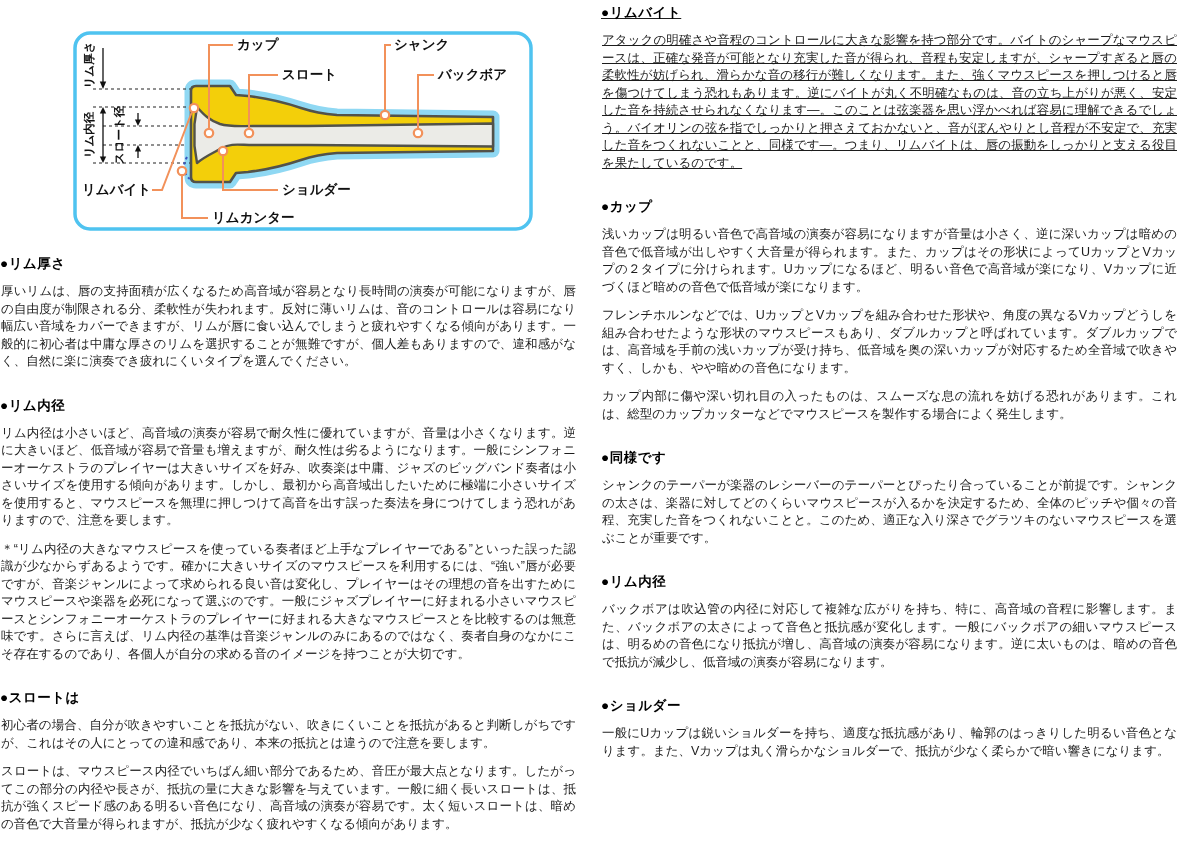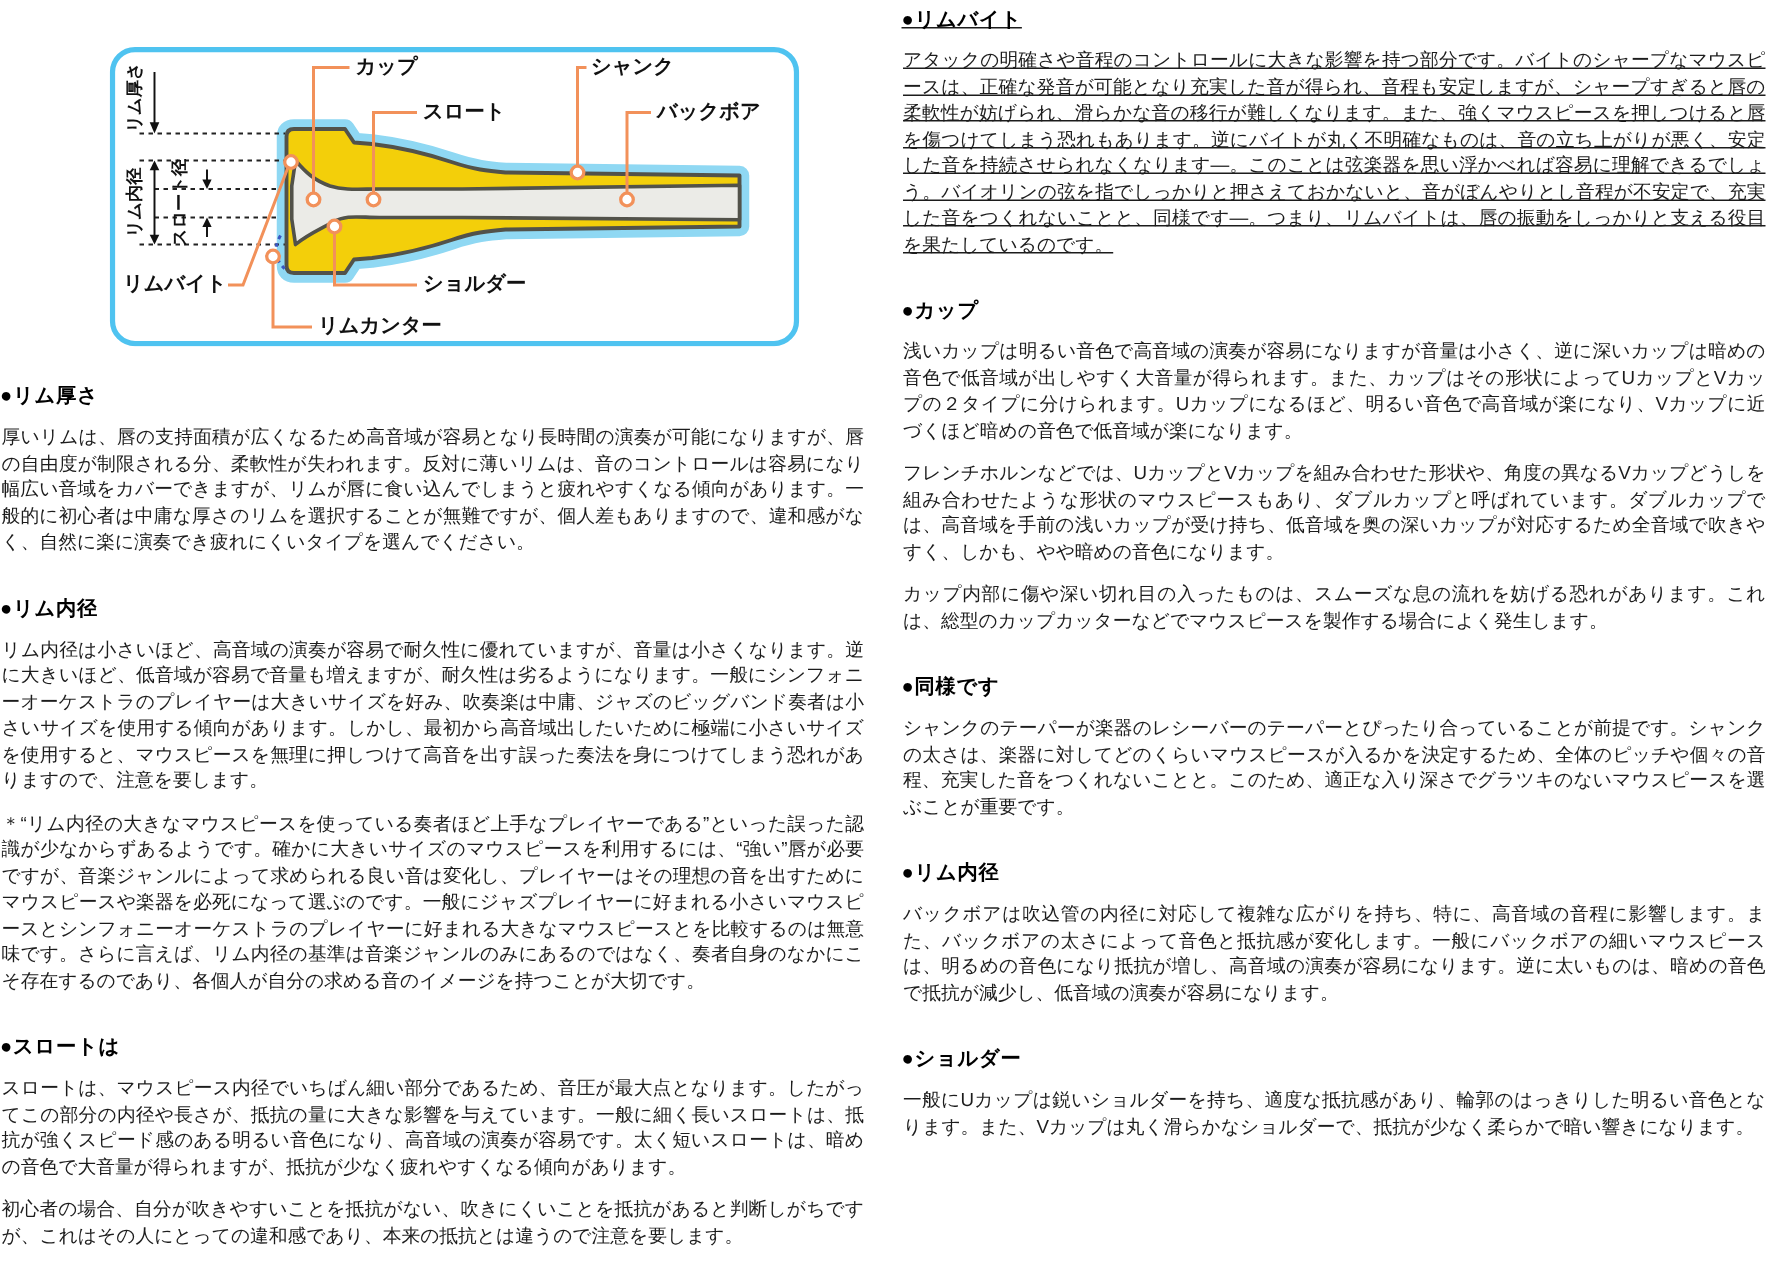--- a/index.html
+++ b/index.html
@@ -109,22 +109,22 @@
     </div>
 
     <div class="section">
       <h3 class="sec-head">●リム内径</h3>
       <p>リム内径は小さいほど、高音域の演奏が容易で耐久性に優れていますが、音量は小さくなります。逆に大きいほど、低音域が容易で音量も増えますが、耐久性は劣るようになります。一般にシンフォニーオーケストラのプレイヤーは大きいサイズを好み、吹奏楽は中庸、ジャズのビッグバンド奏者は小さいサイズを使用する傾向があります。しかし、最初から高音域出したいために極端に小さいサイズを使用すると、マウスピースを無理に押しつけて高音を出す誤った奏法を身につけてしまう恐れがありますので、注意を要します。</p>
       <p>＊“リム内径の大きなマウスピースを使っている奏者ほど上手なプレイヤーである”といった誤った認識が少なからずあるようです。確かに大きいサイズのマウスピースを利用するには、“強い”唇が必要ですが、音楽ジャンルによって求められる良い音は変化し、プレイヤーはその理想の音を出すためにマウスピースや楽器を必死になって選ぶのです。一般にジャズプレイヤーに好まれる小さいマウスピースとシンフォニーオーケストラのプレイヤーに好まれる大きなマウスピースとを比較するのは無意味です。さらに言えば、リム内径の基準は音楽ジャンルのみにあるのではなく、奏者自身のなかにこそ存在するのであり、各個人が自分の求める音のイメージを持つことが大切です。</p>
     </div>
 
     <div class="section">
       <h3 class="sec-head">●スロートは</h3>
+      <p>初心者の場合、自分が吹きやすいことを抵抗がない、吹きにくいことを抵抗があると判断しがちですが、これはその人にとっての違和感であり、本来の抵抗とは違うので注意を要します。</p>
       <p>スロートは、マウスピース内径でいちばん細い部分であるため、音圧が最大点となります。したがってこの部分の内径や長さが、抵抗の量に大きな影響を与えています。一般に細く長いスロートは、抵抗が強くスピード感のある明るい音色になり、高音域の演奏が容易です。太く短いスロートは、暗めの音色で大音量が得られますが、抵抗が少なく疲れやすくなる傾向があります。</p>
-      <p>初心者の場合、自分が吹きやすいことを抵抗がない、吹きにくいことを抵抗があると判断しがちですが、これはその人にとっての違和感であり、本来の抵抗とは違うので注意を要します。</p>
     </div>
   </div>
 
   <div class="col" id="col-right">
 
     <div class="section">
       <h3 class="sec-head">●リムバイト</h3>
       <p>アタックの明確さや音程のコントロールに大きな影響を持つ部分です。バイトのシャープなマウスピースは、正確な発音が可能となり充実した音が得られ、音程も安定しますが、シャープすぎると唇の柔軟性が妨げられ、滑らかな音の移行が難しくなります。また、強くマウスピースを押しつけると唇を傷つけてしまう恐れもあります。逆にバイトが丸く不明確なものは、音の立ち上がりが悪く、安定した音を持続させられなくなります―。このことは弦楽器を思い浮かべれば容易に理解できるでしょう。バイオリンの弦を指でしっかりと押さえておかないと、音がぼんやりとし音程が不安定で、充実した音をつくれないことと、同様です―。つまり、リムバイトは、唇の振動をしっかりと支える役目を果たしているのです。</p>
     </div>
 

